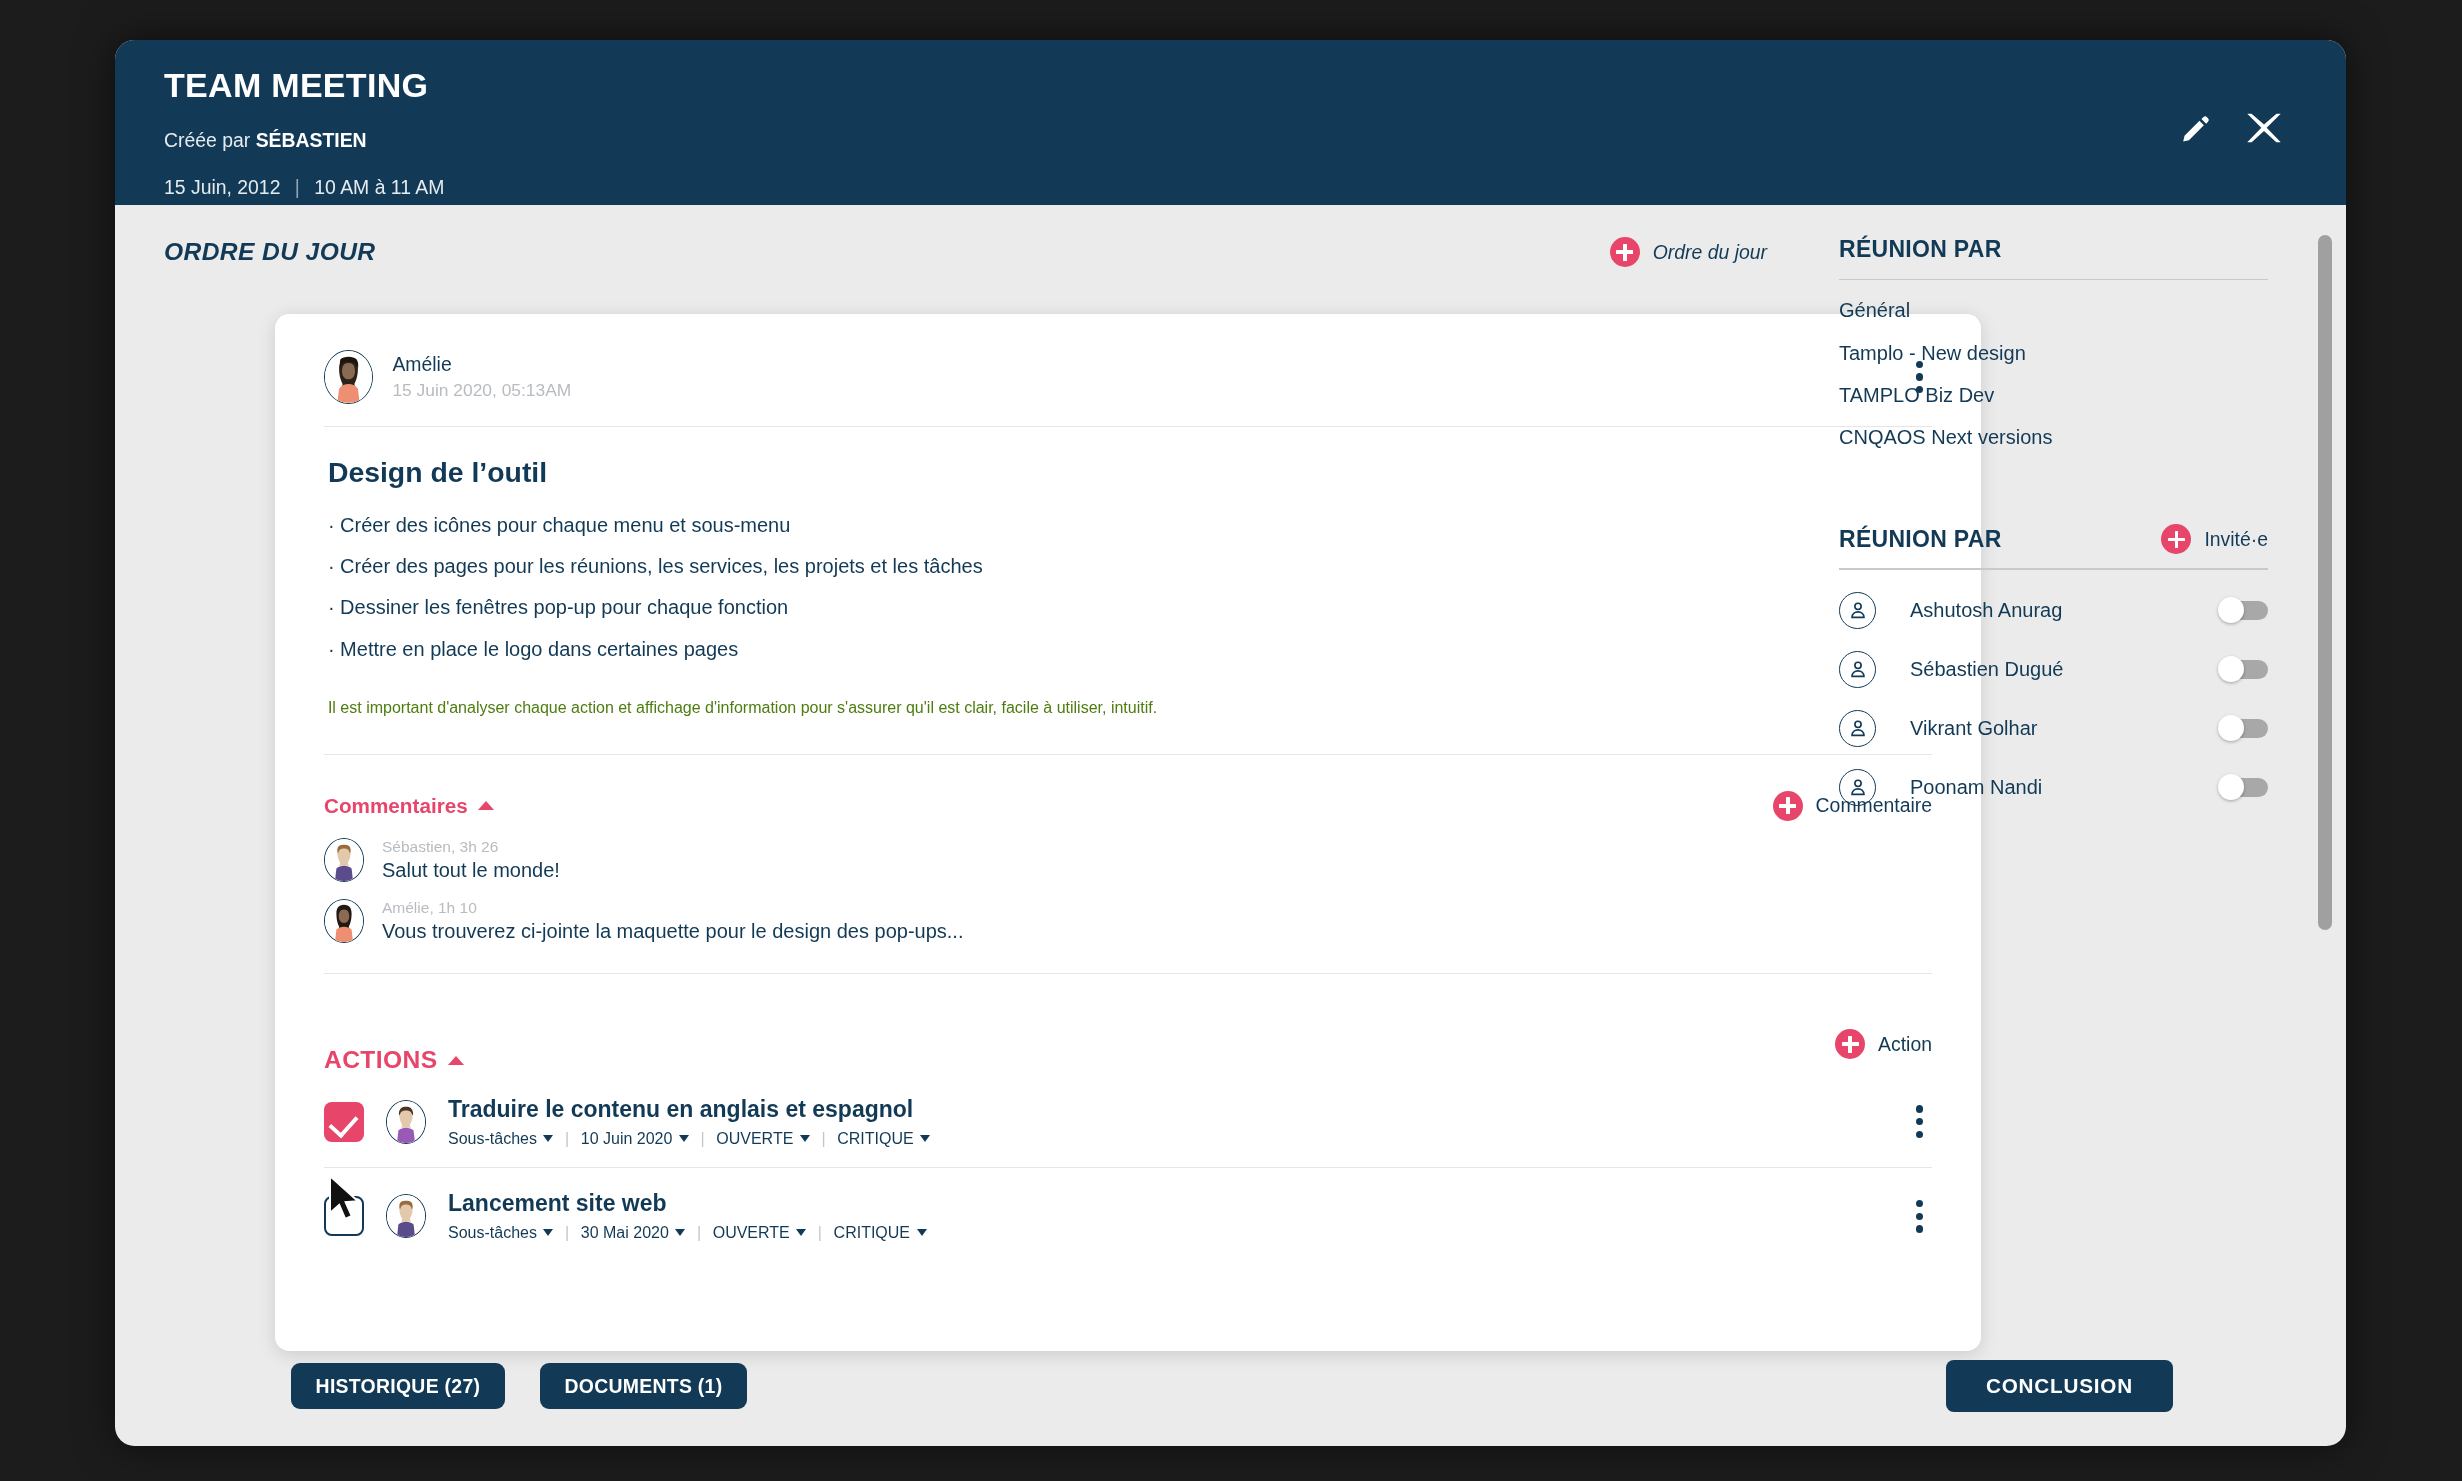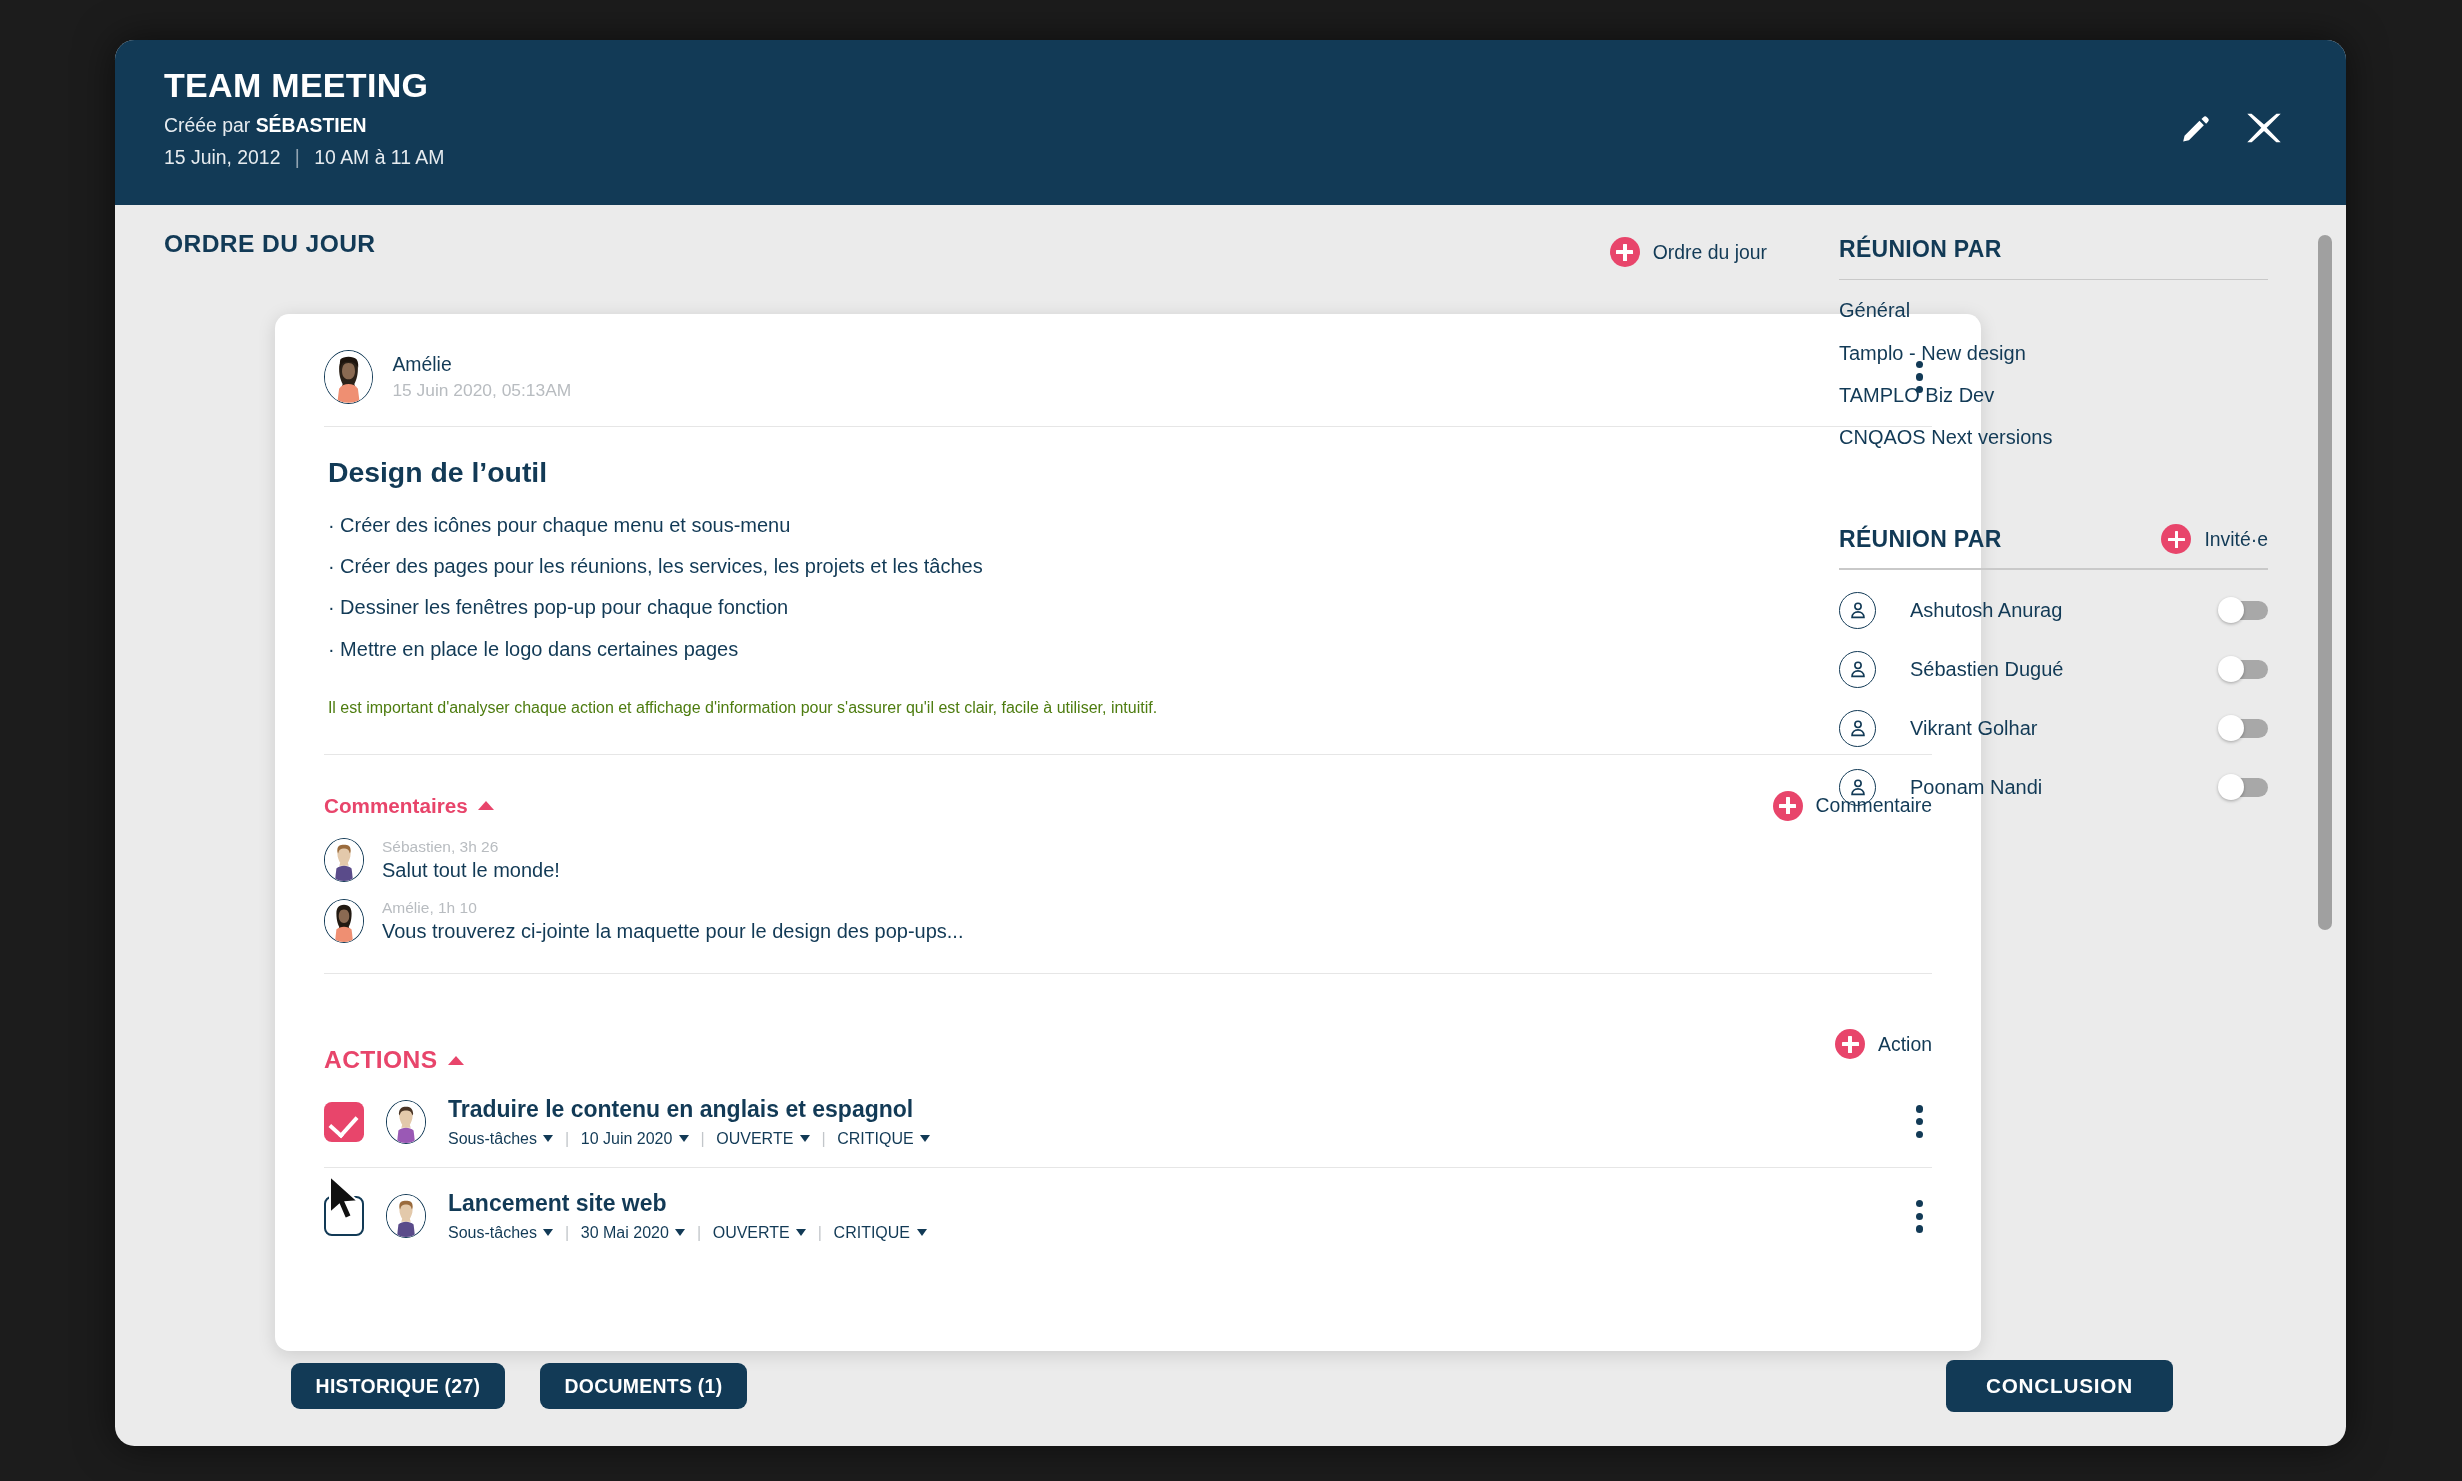--- a/index.html
+++ b/index.html
@@ -30,42 +30,42 @@
   #header-texts { position: absolute; left: 49px; top: 26px; }
   #meeting-title {
     color: #ffffff;
     font-size: 34px; font-weight: 700;
     letter-spacing: 0.3px;
     font-stretch: condensed;
   }
   .hdr-sub {
     color: #e6ebef;
     font-size: 19.4px;
-    margin-top: 9px;
+    margin-top: 24px;
     font-weight: 400;
   }
   .hdr-sub b { font-weight: 700; color: #ffffff; }
   .sep-bar { display: inline-block; padding: 0 9px; opacity: .6; }
 
   #header-actions {
     position: absolute; right: 65px; top: 71px;
     display: flex; align-items: center; gap: 35px;
   }
   .hdr-icon { cursor: pointer; line-height: 0; }
 
   
   #left-col {
     position: absolute;
     left: 0; top: 165px;
     width: 1693px; height: 1131px;
   }
   #agenda-bar {
     position: absolute; left: 49px; top: 24.6px;
     width: 1603px; height: 45px;
-    display: flex; justify-content: space-between;
+    display: flex; align-items: center; justify-content: space-between; font-style: italic;
   }
   #agenda-title {
     color: #123a56; font-size: 24.6px; font-weight: 700;
     letter-spacing: 0.4px; font-stretch: condensed;
   }
   .add-btn {
     display: flex; align-items: center; gap: 13px; cursor: pointer;
   }
   .plus-circle {
     width: 30px; height: 30px; border-radius: 50%;

